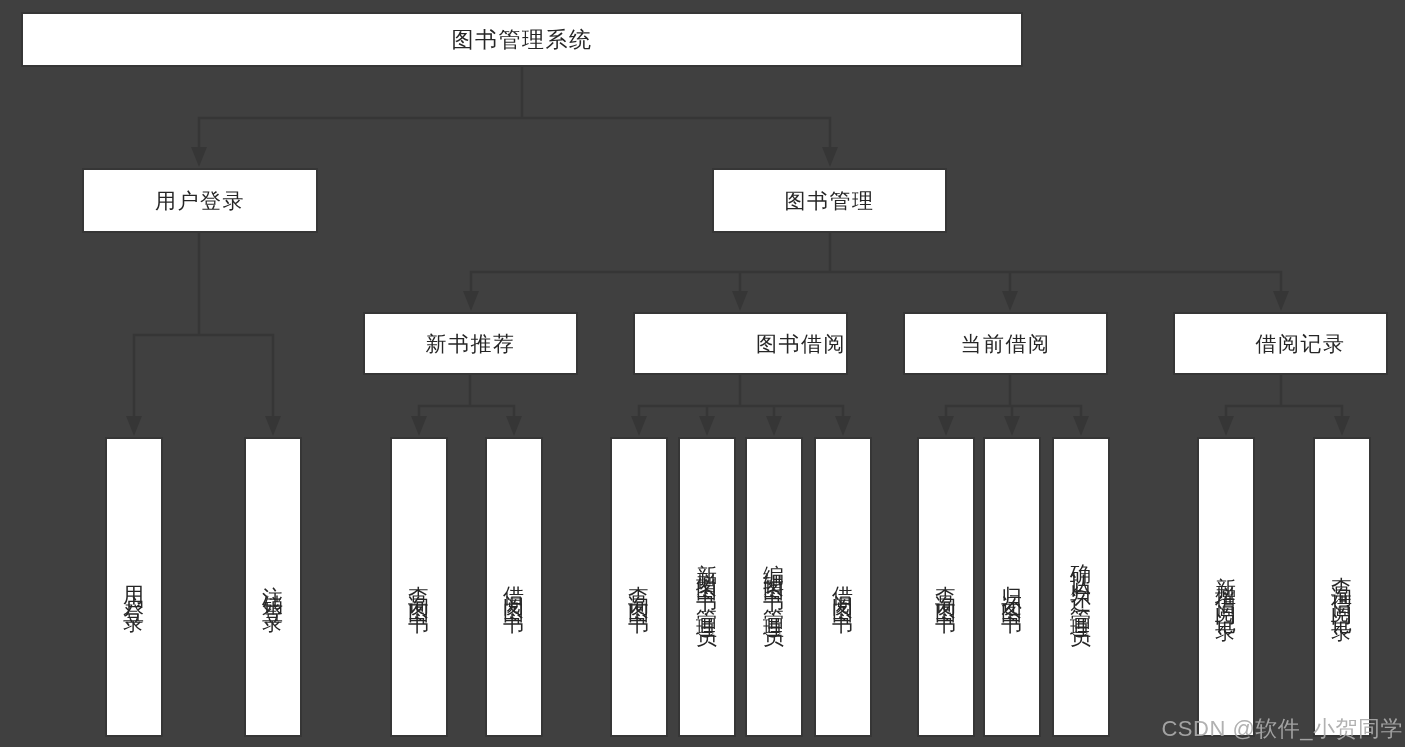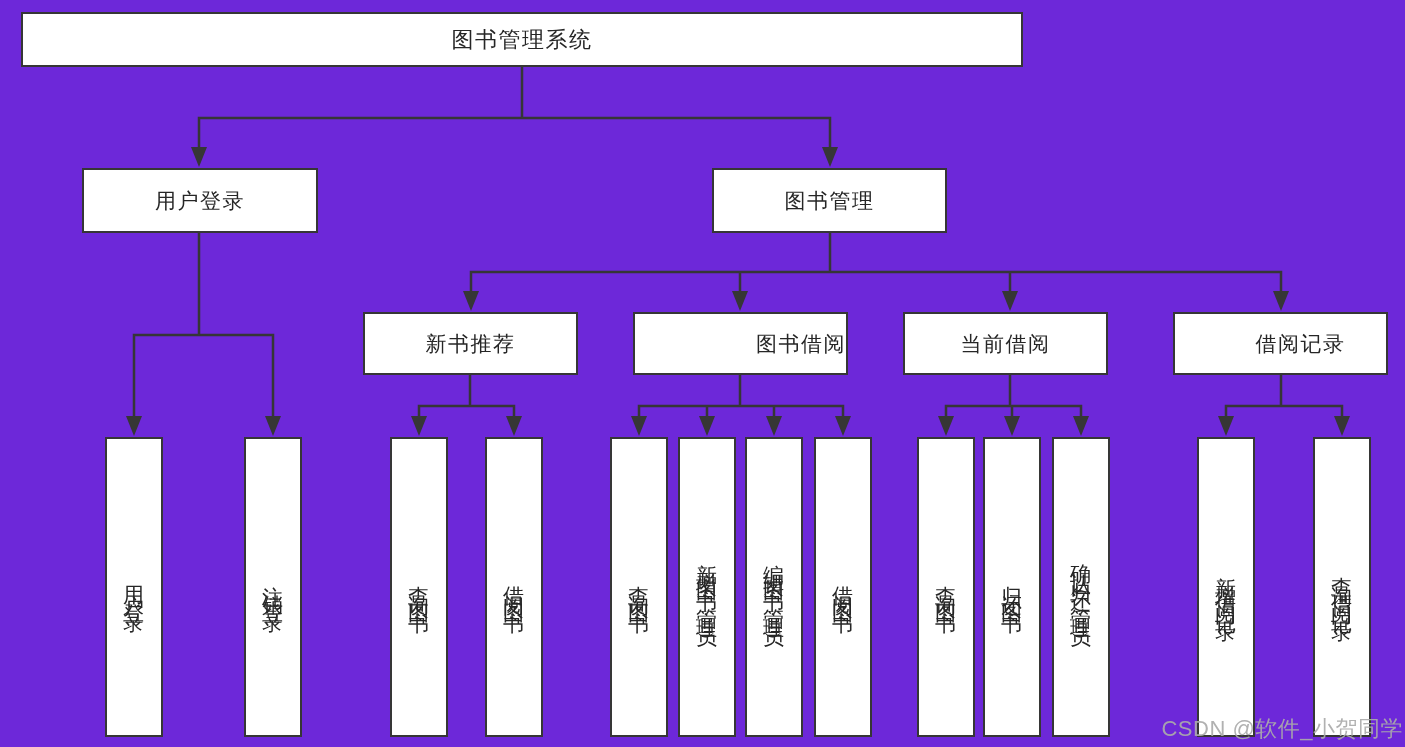--- a/index.html
+++ b/index.html
@@ -1,19 +1,19 @@
 <!DOCTYPE html>
 <html><head>
 <meta charset="utf-8">
 <style>
   html,body{margin:0;padding:0;background:#ffffff;}
   #stage{
     position:relative;
     width:1405px;height:747px;
-    background:#6d28d9;
+    background:#404040;
     font-family:"Liberation Sans","DejaVu Sans",sans-serif;
     color:#262626;
     overflow:hidden;
   }
   #connectors{position:absolute;left:0;top:0;z-index:1;}
   .box{
     position:absolute;
     box-sizing:border-box;
     border:2.5px solid #363636;
     background:#ffffff;

